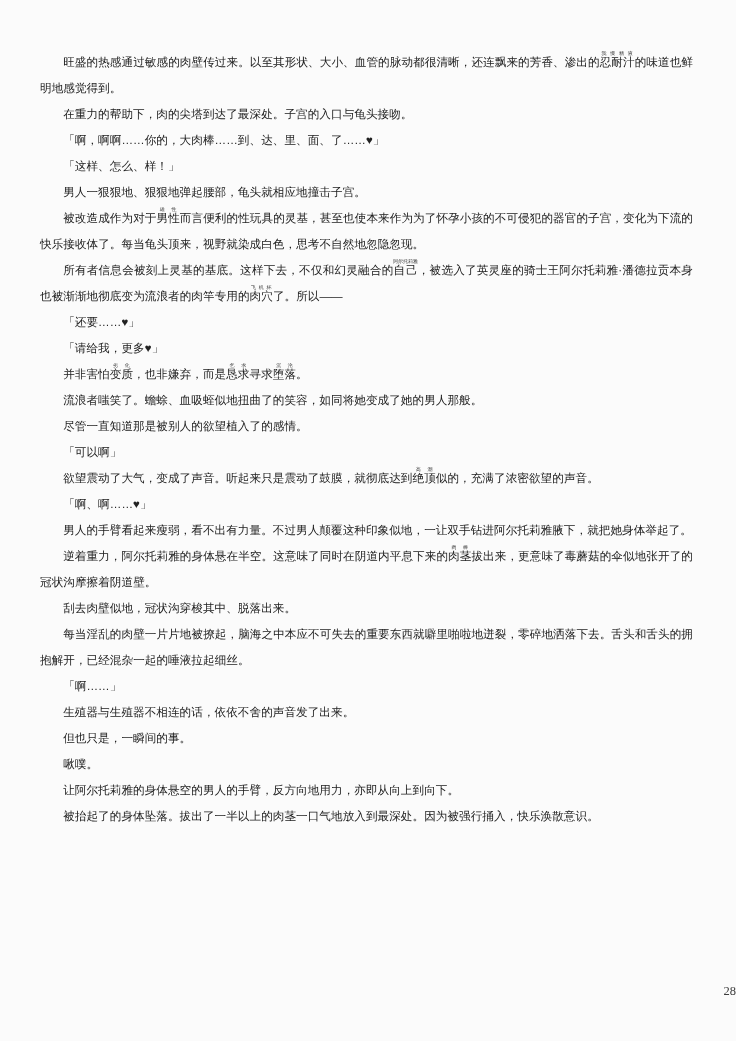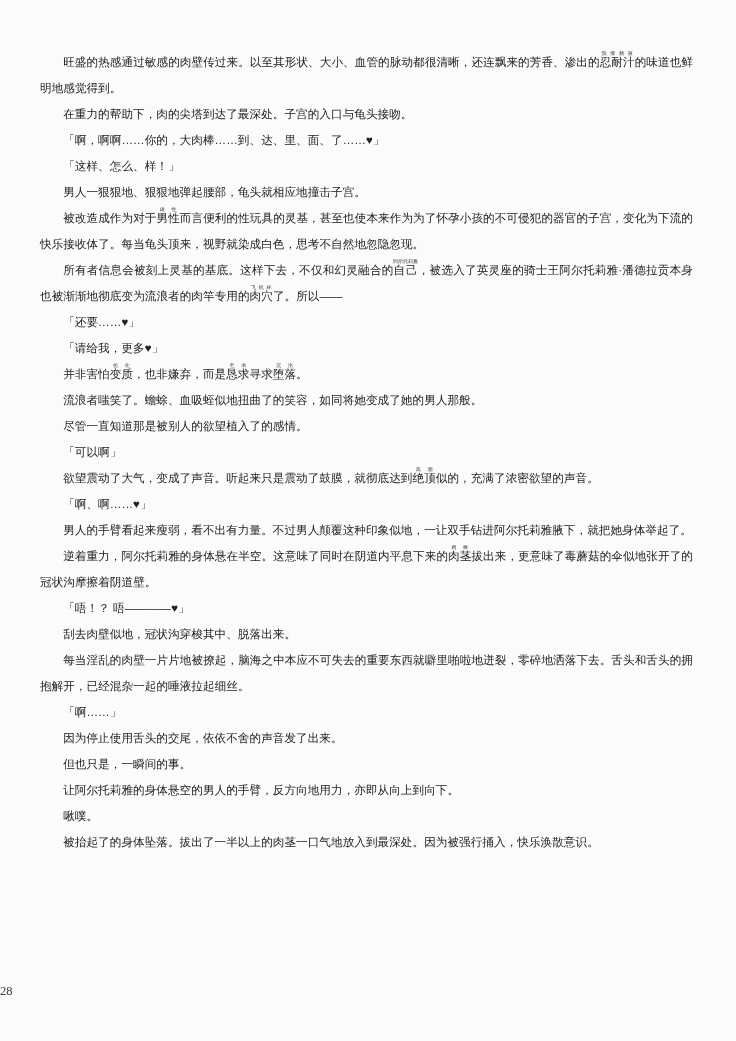--- a/index.html
+++ b/index.html
@@ -29,21 +29,21 @@
     font-size: 5px;
     line-height: 1;
     letter-spacing: 0;
     color: #3a3a3a;
     transform: translateY(2px);
   }
   .page-number {
     position: absolute;
     left: 0; bottom: 42px;
     width: 100%;
-    text-align: left;
+    text-align: right;
     font-family: "Liberation Serif", serif;
     font-size: 12.5px;
     color: #3c3c3c;
   }
 </style>
 </head>
 <body>
 
 <div class="page">
   <div class="text-body" id="text-body">
@@ -57,24 +57,23 @@
       <p>「还要……♥」</p>
       <p>「请给我，更多♥」</p>
       <p>并非害怕<ruby>变质<rt>劣化</rt></ruby>，也非嫌弃，而是<ruby>恳求<rt>乞求</rt></ruby>寻求<ruby>堕落<rt>沉沦</rt></ruby>。</p>
       <p>流浪者嗤笑了。蟾蜍、血吸蛭似地扭曲了的笑容，如同将她变成了她的男人那般。</p>
       <p>尽管一直知道那是被别人的欲望植入了的感情。</p>
       <p>「可以啊」</p>
       <p>欲望震动了大气，变成了声音。听起来只是震动了鼓膜，就彻底达到<ruby>绝顶<rt>高潮</rt></ruby>似的，充满了浓密欲望的声音。</p>
       <p>「啊、啊……♥」</p>
       <p>男人的手臂看起来瘦弱，看不出有力量。不过男人颠覆这种印象似地，一让双手钻进阿尔托莉雅腋下，就把她身体举起了。</p>
       <p>逆着重力，阿尔托莉雅的身体悬在半空。这意味了同时在阴道内平息下来的<ruby>肉茎<rt>肉棒</rt></ruby>拔出来，更意味了毒蘑菇的伞似地张开了的冠状沟摩擦着阴道壁。</p>
-      <p>「唔！？ 唔————♥」</p>
       <p>刮去肉壁似地，冠状沟穿梭其中、脱落出来。</p>
       <p>每当淫乱的肉壁一片片地被撩起，脑海之中本应不可失去的重要东西就噼里啪啦地迸裂，零碎地洒落下去。舌头和舌头的拥抱解开，已经混杂一起的唾液拉起细丝。</p>
       <p>「啊……」</p>
-      <p>因为停止使用舌头的交尾，依依不舍的声音发了出来。</p>
+      <p>生殖器与生殖器不相连的话，依依不舍的声音发了出来。</p>
       <p>但也只是，一瞬间的事。</p>
+      <p>啾噗。</p>
       <p>让阿尔托莉雅的身体悬空的男人的手臂，反方向地用力，亦即从向上到向下。</p>
-      <p>啾噗。</p>
       <p>被抬起了的身体坠落。拔出了一半以上的肉茎一口气地放入到最深处。因为被强行捅入，快乐涣散意识。</p>
     </div>
   <div class="page-number">28</div>
 </div>
 
 </body></html>

